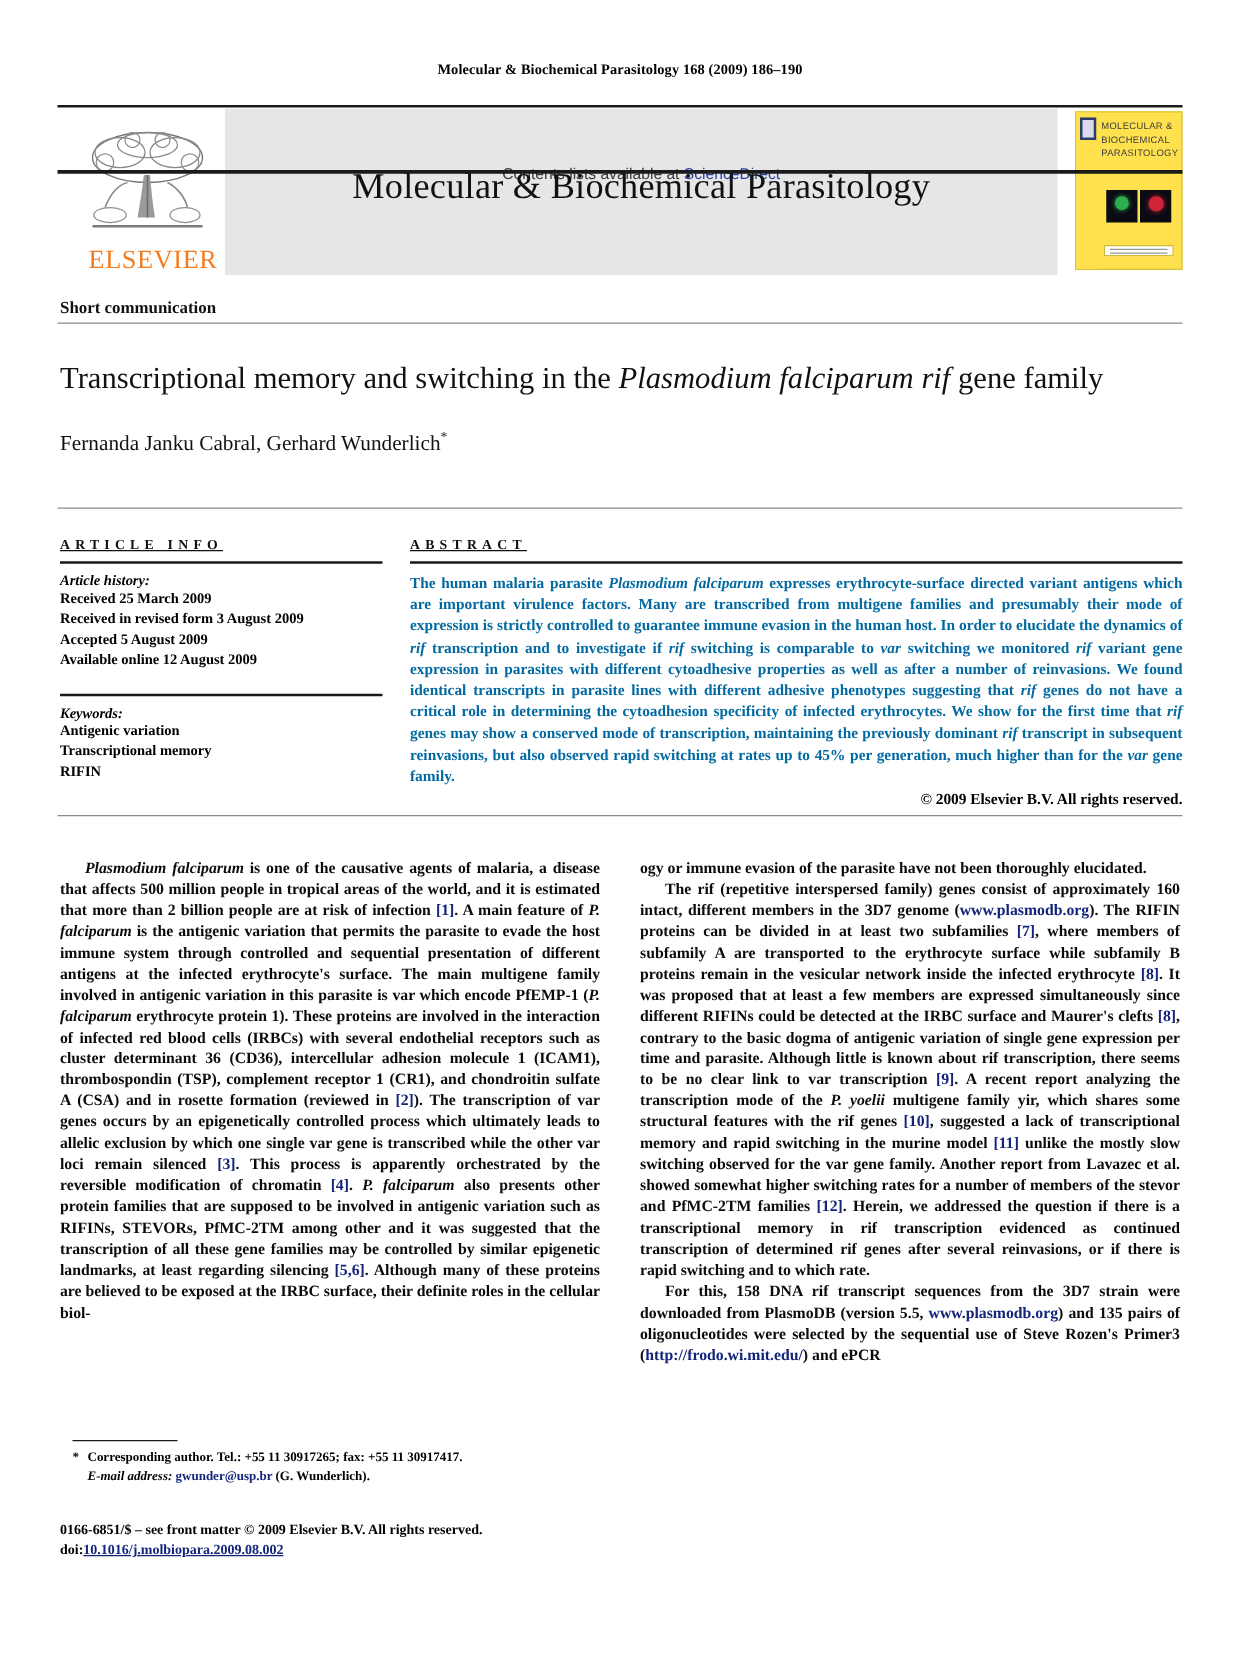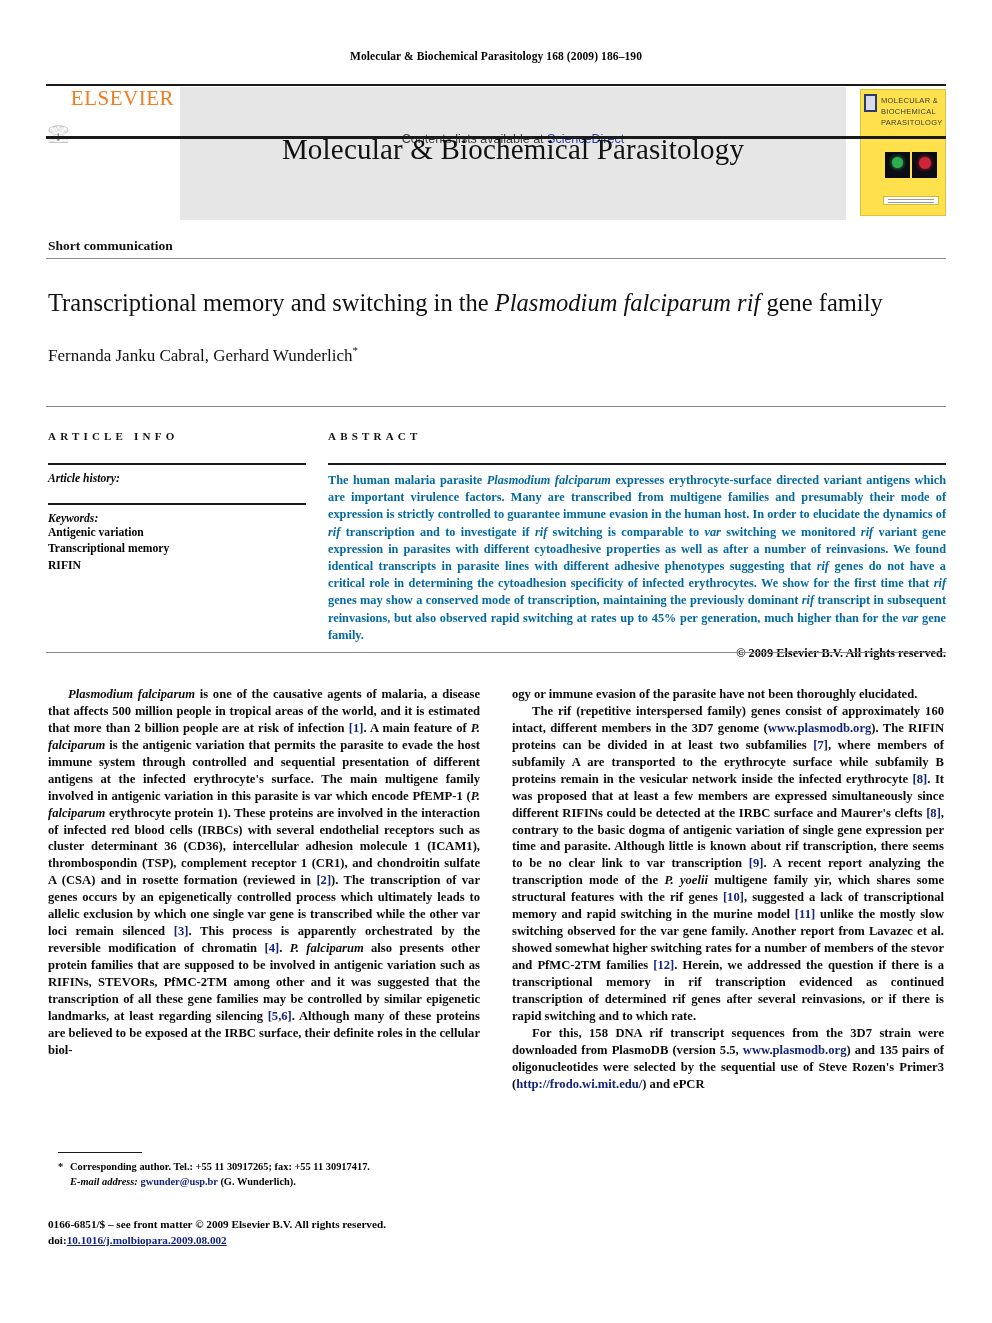--- a/index.html
+++ b/index.html
@@ -38,22 +38,22 @@
   .rule-bottom {
     position: absolute; top: 136px; left: 46px; right: 46px;
     height: 3px; background: #1a1a1a;
   }
   .masthead-inner {
     position: absolute; top: 3px; left: 0; right: 0; bottom: 0;
     display: flex; align-items: stretch;
   }
   .elsevier-logo {
     width: 128px; flex: 0 0 128px;
-    display: flex; flex-direction: row;
-    align-items: flex-start; justify-content: flex-end;
+    display: flex; flex-direction: column;
+    align-items: flex-end; justify-content: flex-end;
     padding-bottom: 2px;
   }
   .tree-svg { display:block; }
   .elsevier-word {
     font-family: "Liberation Serif", serif;
     color: #F47C20;
     font-size: 21px;
     letter-spacing: .5px;
     line-height: 1;
     margin-top: 1px;
@@ -158,21 +158,21 @@
   }
   .info-col {
     position:absolute; top:430px; left:48px; width:258px;
   }
   .abs-col {
     position:absolute; top:430px; left:328px; width:618px;
   }
   .sechead {
     font-family:"Liberation Serif", serif;
     font-size:11px; font-weight:bold; letter-spacing:4.2px;
-    color:#111; margin-bottom:21px;
+    color:#111; margin-bottom:7px;text-decoration:underline;
   }
   .hr-dark { height:2px; background:#1a1a1a; margin:0 0 7px 0; }
   .info-sub { font-style:italic; font-weight:bold; font-size:11.6px; }
   .info-list { font-size:11.6px; line-height:1.42; font-weight:bold; }
   .info-gap { height:14px; }
   .hr-dark2 { height:2px; background:#1a1a1a; margin:4px 0 7px 0; }
   .abstract-body {
     font-size:12.3px; line-height:1.40; text-align:justify;
     font-weight:bold; color:#0369a1;
   }
@@ -297,20 +297,26 @@
 
   <div class="authors"><span>Fernanda Janku Cabral, Gerhard Wunderlich</span><sup>*</sup></div>
 
 
   <div class="rule-thin-2"></div>
 
   <div class="info-col">
     <div class="sechead">ARTICLE INFO</div>
     <div class="hr-dark"></div>
     <div class="info-sub">Article history:</div>
+    <div class="info-list">
+      <div>Received 25 March 2009</div>
+      <div>Received in revised form 3 August 2009</div>
+      <div>Accepted 5 August 2009</div>
+      <div>Available online 12 August 2009</div>
+    </div>
     <div class="info-gap"></div>
     <div class="hr-dark2"></div>
     <div class="info-sub">Keywords:</div>
     <div class="info-list">
       <div>Antigenic variation</div>
       <div>Transcriptional memory</div>
       <div>RIFIN</div>
     </div>
   </div>
 

